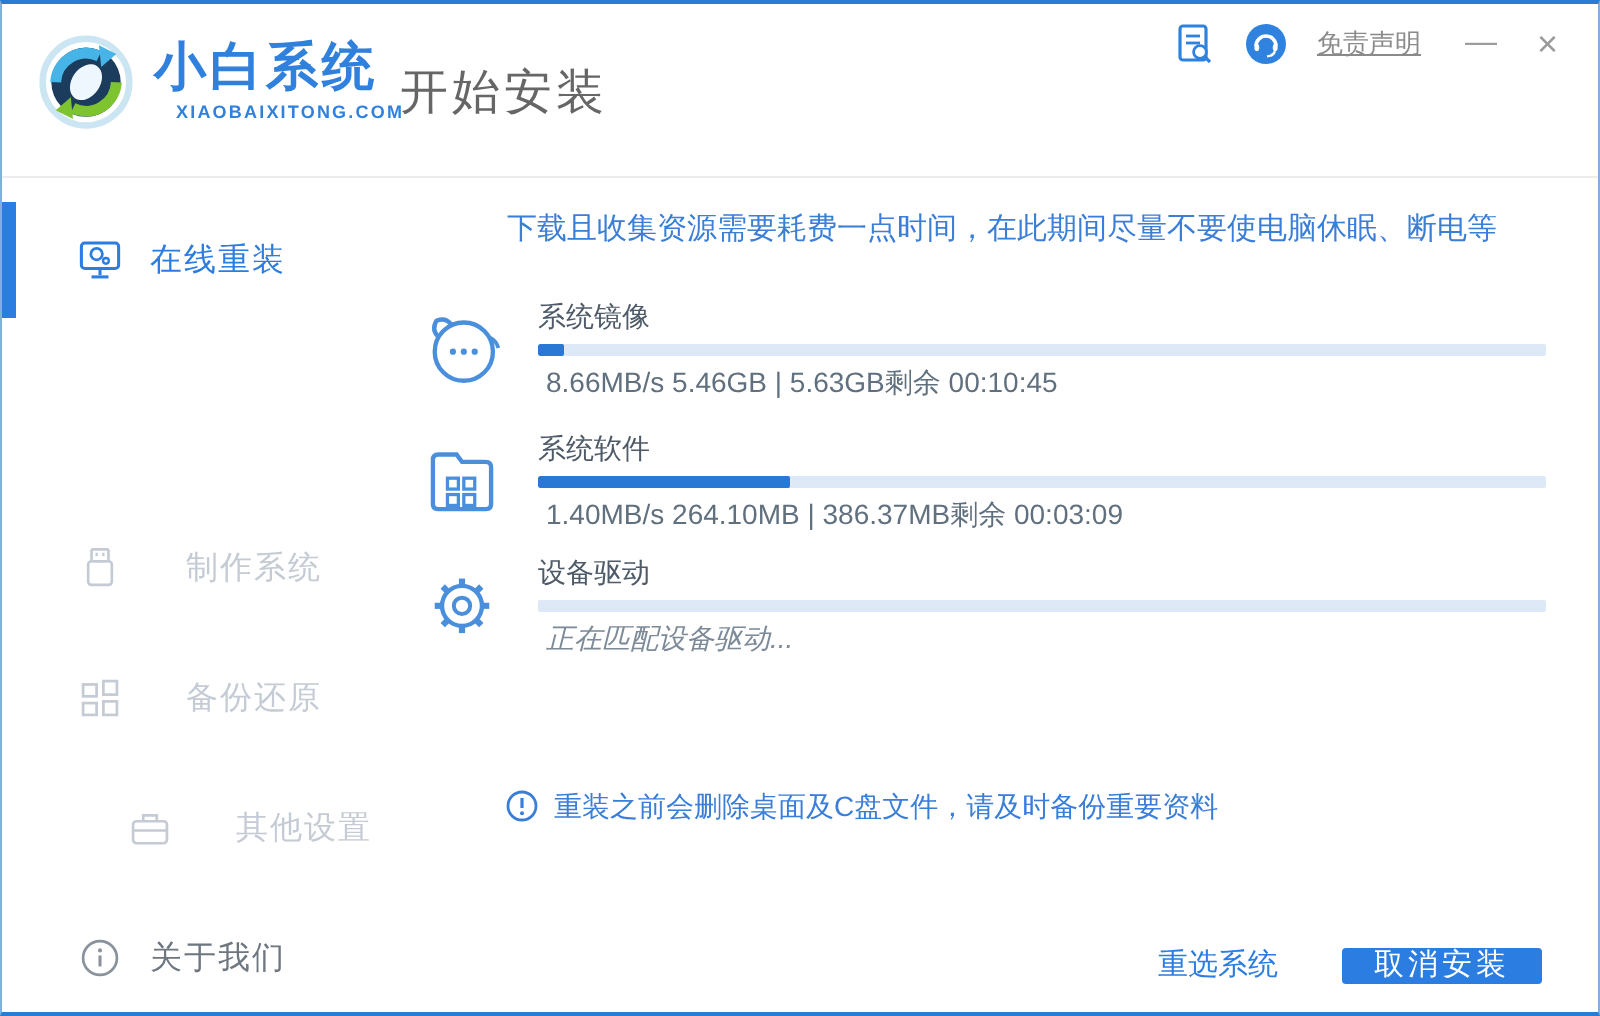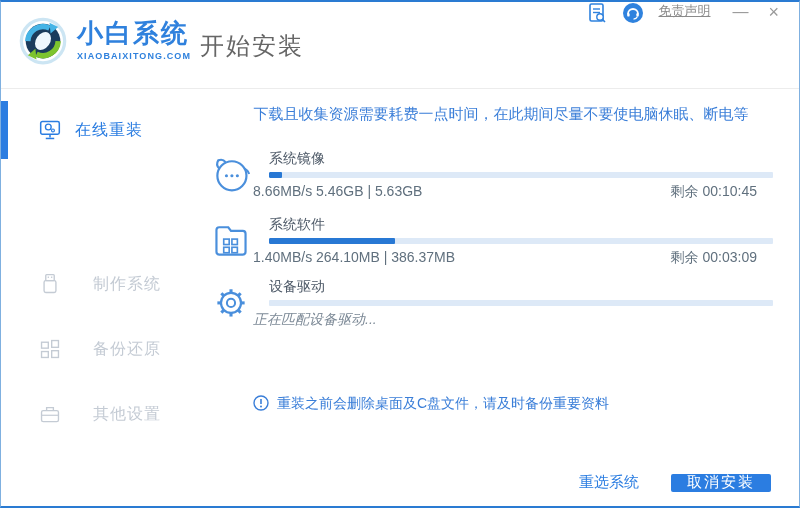--- a/index.html
+++ b/index.html
@@ -9,23 +9,23 @@
     border-left:1px solid #7fb0e0; border-right:1px solid #7fb0e0;
     border-top:2px solid #2a7bd2; border-bottom:2px solid #2a7bd2;
     overflow:hidden;
   }
   
   .header { position:absolute; top:0; left:0; right:0; height:87px; background:#fff; border-bottom:1px solid #ececec; }
   .logo { position:absolute; left:16px; top:12px; display:flex; align-items:center; }
   .logo-badge { width:52px; height:52px; }
   .logo-text { margin-left:8px; }
   .logo-title { font-size:26px; font-weight:bold; color:#2f81dd; letter-spacing:2px; line-height:30px;font-family:Liberation Serif, serif; }
-  .logo-sub { font-size:9px; font-weight:bold; color:#2f81dd; letter-spacing:1.1px; margin-top:2px; }
+  .logo-sub { font-size:9px; font-weight:bold; color:#2f81dd; letter-spacing:1.1px; margin-top:2px;margin-left:11px; }
   .page-title { position:absolute; left:199px; top:28px; font-size:24px; color:#666; letter-spacing:2px; }
-  .header-controls { position:absolute; top:0; right:0; height:40px; display:flex; }
+  .header-controls { position:absolute; top:0; right:0; height:40px; display:flex; align-items:center; }
   .hc-icon { width:22px; height:22px; margin-right:14px; cursor:pointer; }
   .disclaimer { font-size:13px; color:#8a8a8a; text-decoration:underline; margin-right:22px; cursor:pointer; }
   .win-btn { font-size:16px; color:#9a9a9a; margin-right:20px; cursor:pointer; line-height:20px; }
   .win-close { font-size:18px; }
   
   .sidebar { position:absolute; top:88px; left:0; width:200px; bottom:0; background:#fff; }
   .side-item { position:absolute; left:0; width:200px; height:58px; display:flex; align-items:center; cursor:pointer; }
   .side-item .ind { position:absolute; left:0; top:0; width:7px; height:58px; background:transparent; }
   .side-item.active .ind { background:#2b7de1; }
   .side-icon { width:22px; height:22px; margin-left:38px; }
@@ -34,21 +34,21 @@
   .side-item.disabled .side-label { color:#c4cbd4;margin-left:32px; }
   .side-item.normal .side-label { color:#6e7680; }
   
   .main { position:absolute; left:200px; top:88px; width:600px; bottom:0; }
   .warning { position:absolute; top:15px; left:0; width:100%; text-align:center; font-size:15px; color:#3a7ed8; }
   .task-row { position:absolute; left:0; width:600px; height:52px; }
   .task-icon { position:absolute; left:10px; top:2px; width:40px; height:44px; }
   .task-title { position:absolute; left:68px; top:0; font-size:14px; color:#4e5a68; }
   .task-bar { position:absolute; left:68px; top:22px; width:504px; height:6px; background:#dde9f7; border-radius:1px; overflow:hidden; }
   .task-fill { height:100%; background:#2878d4; border-radius:1px; }
-  .task-stats { position:absolute; left:52px; top:33px; width:504px; font-size:14px; color:#60707e; display:flex; justify-content:space-between; }
+  .task-stats { position:absolute; left:72px; top:33px; width:504px; font-size:14px; color:#60707e; display:flex; }
   .notice { position:absolute; top:305px; left:52px; display:flex; align-items:flex-start; color:#3a7ed8; font-size:14px; }
   .notice-icon { width:16px; height:16px; margin-right:8px; flex:0 0 auto; }
   
   .footer { position:absolute; right:28px; bottom:14px; display:flex; align-items:center; }
   .btn-text { font-size:15px; color:#2b7de1; cursor:pointer; margin-right:32px; }
   .btn-solid { min-width:98px; height:18px; background:#2b7de1; color:#fff; font-size:15px;
                display:flex; align-items:center; justify-content:center; letter-spacing:2px;
                border:none; border-radius:2px; cursor:pointer; padding:0 16px;
                font-family:"Liberation Sans","DejaVu Sans",sans-serif;text-align:center; }
 </style>
@@ -125,30 +125,39 @@
       <span class="ind"></span>
       <svg class="side-icon" viewBox="0 0 26 26">
         <rect x="3" y="5" width="8" height="7" fill="none" stroke="#c4cbd4" stroke-width="1.6"></rect>
         <rect x="15" y="3" width="8" height="8" fill="none" stroke="#c4cbd4" stroke-width="1.6"></rect>
         <rect x="3" y="16" width="8" height="7" fill="none" stroke="#c4cbd4" stroke-width="1.6"></rect>
         <rect x="15" y="15" width="8" height="8" fill="none" stroke="#c4cbd4" stroke-width="1.6"></rect>
       </svg>
       <span class="side-label">备份还原</span>
     </div>
 
-    <div class="side-item disabled" style="top:295px;">
+    <div class="side-item disabled" style="top:295px;padding-left:25px;">
       <span class="ind"></span>
       <svg class="side-icon" viewBox="0 0 26 26">
         <rect x="3" y="9" width="20" height="13" rx="2" fill="none" stroke="#c4cbd4" stroke-width="1.6"></rect>
         <path d="M9,9 v-3.5 h8 v3.5" fill="none" stroke="#c4cbd4" stroke-width="1.6"></path>
         <line x1="3" y1="14.5" x2="23" y2="14.5" stroke="#c4cbd4" stroke-width="1.4"></line>
       </svg>
       <span class="side-label">其他设置</span>
     </div>
 
+    <div class="side-item normal" style="top:360px;">
+      <span class="ind"></span>
+      <svg class="side-icon" viewBox="0 0 26 26">
+        <circle cx="13" cy="13" r="10" fill="none" stroke="#8a929c" stroke-width="1.6"></circle>
+        <circle cx="13" cy="8.5" r="1.2" fill="#8a929c"></circle>
+        <line x1="13" y1="11.5" x2="13" y2="18" stroke="#8a929c" stroke-width="1.8"></line>
+      </svg>
+      <span class="side-label">关于我们</span>
+    </div>
   </div>
 
   <div class="main">
     <div class="warning">下载且收集资源需要耗费一点时间，在此期间尽量不要使电脑休眠、断电等</div>
 
     <div class="task-row" style="top:60px;">
       <svg class="task-icon" viewBox="0 0 44 46">
         <circle cx="23" cy="25" r="16" fill="none" stroke="#4a8fdc" stroke-width="2.4"></circle>
         <path d="M9,17 q-4,-4 -1,-9 q5,-2 8,2" fill="none" stroke="#4a8fdc" stroke-width="2.4"></path>
         <circle cx="17" cy="25" r="1.7" fill="#4a8fdc"></circle>

